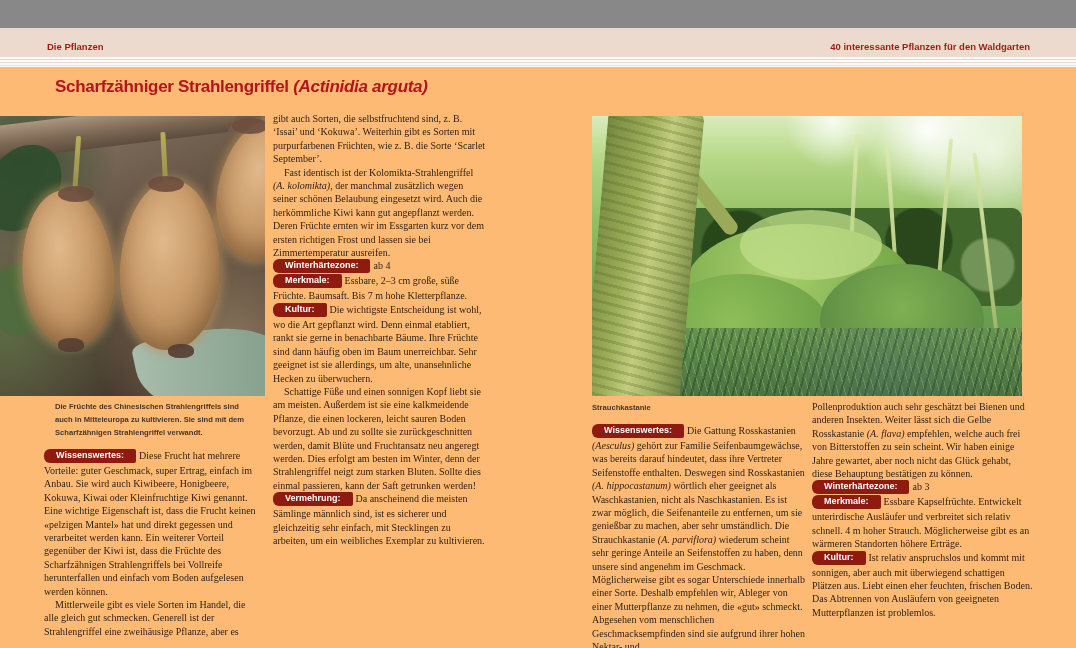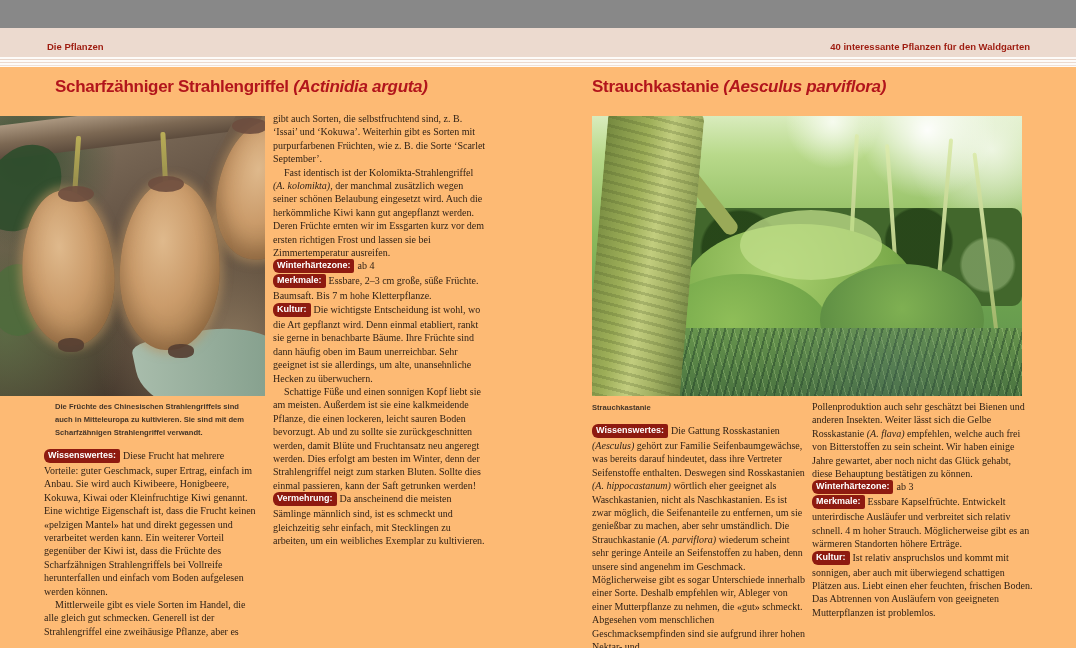--- a/index.html
+++ b/index.html
@@ -94,21 +94,21 @@
   .cap-l{left:55px;top:372px;width:202px;}
   .cap-r{left:592px;top:373px;width:220px;}
   .col{position:absolute;font-size:10px;line-height:13.4px;}
   .col p{margin:0;}
   .col .ind{text-indent:11px;}
   .l1{left:44px;top:421px;width:215px;}
   .l2{left:273px;top:84px;width:214px;}
   .r1{left:592px;top:396px;width:216px;}
   .r2{left:812px;top:372px;width:222px;}
   .pill{display:inline-block;background:#8e1a10;color:#fff;
-        font:bold 9px/11px "Liberation Sans",sans-serif;padding:1px 4px 2px;
+        font:bold 9px/11px "Liberation Sans",sans-serif;padding:1px 12px 2px;
         border-radius:6px 2px 2px 6px;margin-right:3px;position:relative;top:-1px;}
   
   .pagenum{position:absolute;width:22px;text-align:center;
            font:bold 8.5px/10px "Liberation Sans",sans-serif;color:#a0342b;}
   .pn-l{left:23px;top:620px;} .pn-r{left:1030px;top:620px;}
   .marker{width:10px;height:12px;margin:3px auto 0;
           background:repeating-linear-gradient(90deg,#8a5a52 0 2px,transparent 2px 4px);}
 </style>
 </head>
 <body>
@@ -146,24 +146,23 @@
     <p class="ind">Mittlerweile gibt es viele Sorten im Handel, die alle gleich gut schmecken. Generell ist der Strahlengriffel eine zweihäusige Pflanze, aber es</p>
   </div>
 
   <div class="col l2">
     <p>gibt auch Sorten, die selbstfruchtend sind, z. B. ‘Issai’ und ‘Kokuwa’. Weiterhin gibt es Sorten mit purpurfarbenen Früchten, wie z. B. die Sorte ‘Scarlet September’.</p>
     <p class="ind"><span>Fast identisch ist der Kolomikta-Strahlengriffel </span><i>(A. kolomikta)</i><span>, der manchmal zusätzlich wegen seiner schönen Belaubung eingesetzt wird. Auch die herkömmliche Kiwi kann gut angepflanzt werden. Deren Früchte ernten wir im Essgarten kurz vor dem ersten richtigen Frost und lassen sie bei Zimmertemperatur ausreifen.</span></p>
     <p><span class="pill">Winterhärtezone:</span><span>ab 4</span></p>
     <p><span class="pill">Merkmale:</span><span>Essbare, 2–3 cm große, süße Früchte. Baumsaft. Bis 7 m hohe Kletterpflanze.</span></p>
     <p><span class="pill">Kultur:</span><span>Die wichtigste Entscheidung ist wohl, wo die Art gepflanzt wird. Denn einmal etabliert, rankt sie gerne in benachbarte Bäume. Ihre Früchte sind dann häufig oben im Baum unerreichbar. Sehr geeignet ist sie allerdings, um alte, unansehnliche Hecken zu überwuchern.</span></p>
     <p class="ind">Schattige Füße und einen sonnigen Kopf liebt sie am meisten. Außerdem ist sie eine kalkmeidende Pflanze, die einen lockeren, leicht sauren Boden bevorzugt. Ab und zu sollte sie zurückgeschnitten werden, damit Blüte und Fruchtansatz neu angeregt werden. Dies erfolgt am besten im Winter, denn der Strahlengriffel neigt zum starken Bluten. Sollte dies einmal passieren, kann der Saft getrunken werden!</p>
-    <p><span class="pill">Vermehrung:</span><span>Da anscheinend die meisten Sämlinge männlich sind, ist es schmeckt und gleichzeitig sehr einfach, mit Stecklingen zu arbeiten, um ein weibliches Exemplar zu kultivieren.</span></p>
+    <p><span class="pill">Vermehrung:</span><span>Da anscheinend die meisten Sämlinge männlich sind, ist es sicherer und gleichzeitig sehr einfach, mit Stecklingen zu arbeiten, um ein weibliches Exemplar zu kultivieren.</span></p>
   </div>
 
-  <h1 class="title rp"><span>Strauchkastanie</span> <i>(Aesculus parviflora)</i></h1>
 
   <div class="photo photo-right">
     <div class="hedge"></div>
     <div class="tstem u1"></div>
     <div class="tstem u2"></div>
     <div class="tstem u3"></div>
     <div class="tstem u4"></div>
     <div class="blob b1"></div>
     <div class="blob b2"></div>
     <div class="blob b3"></div>

